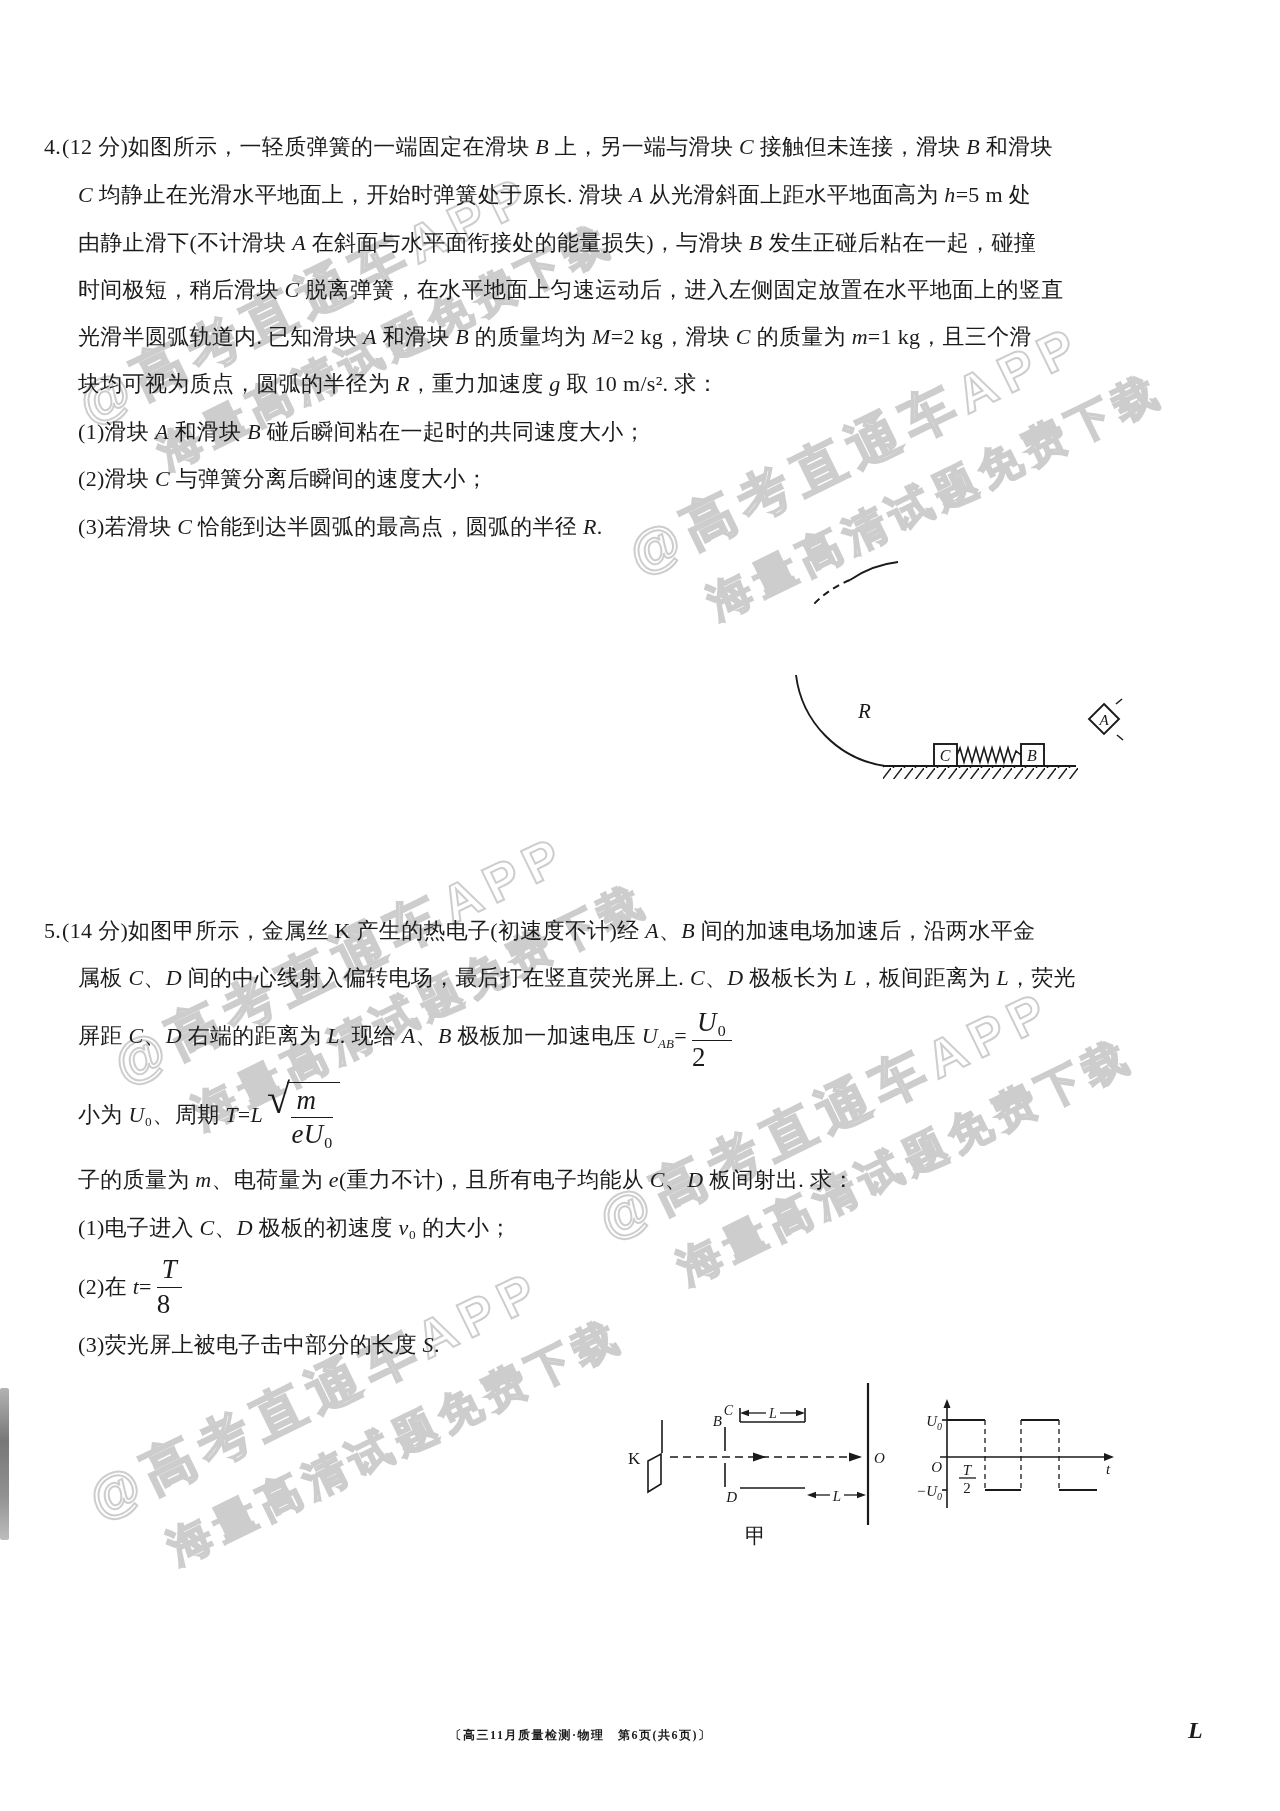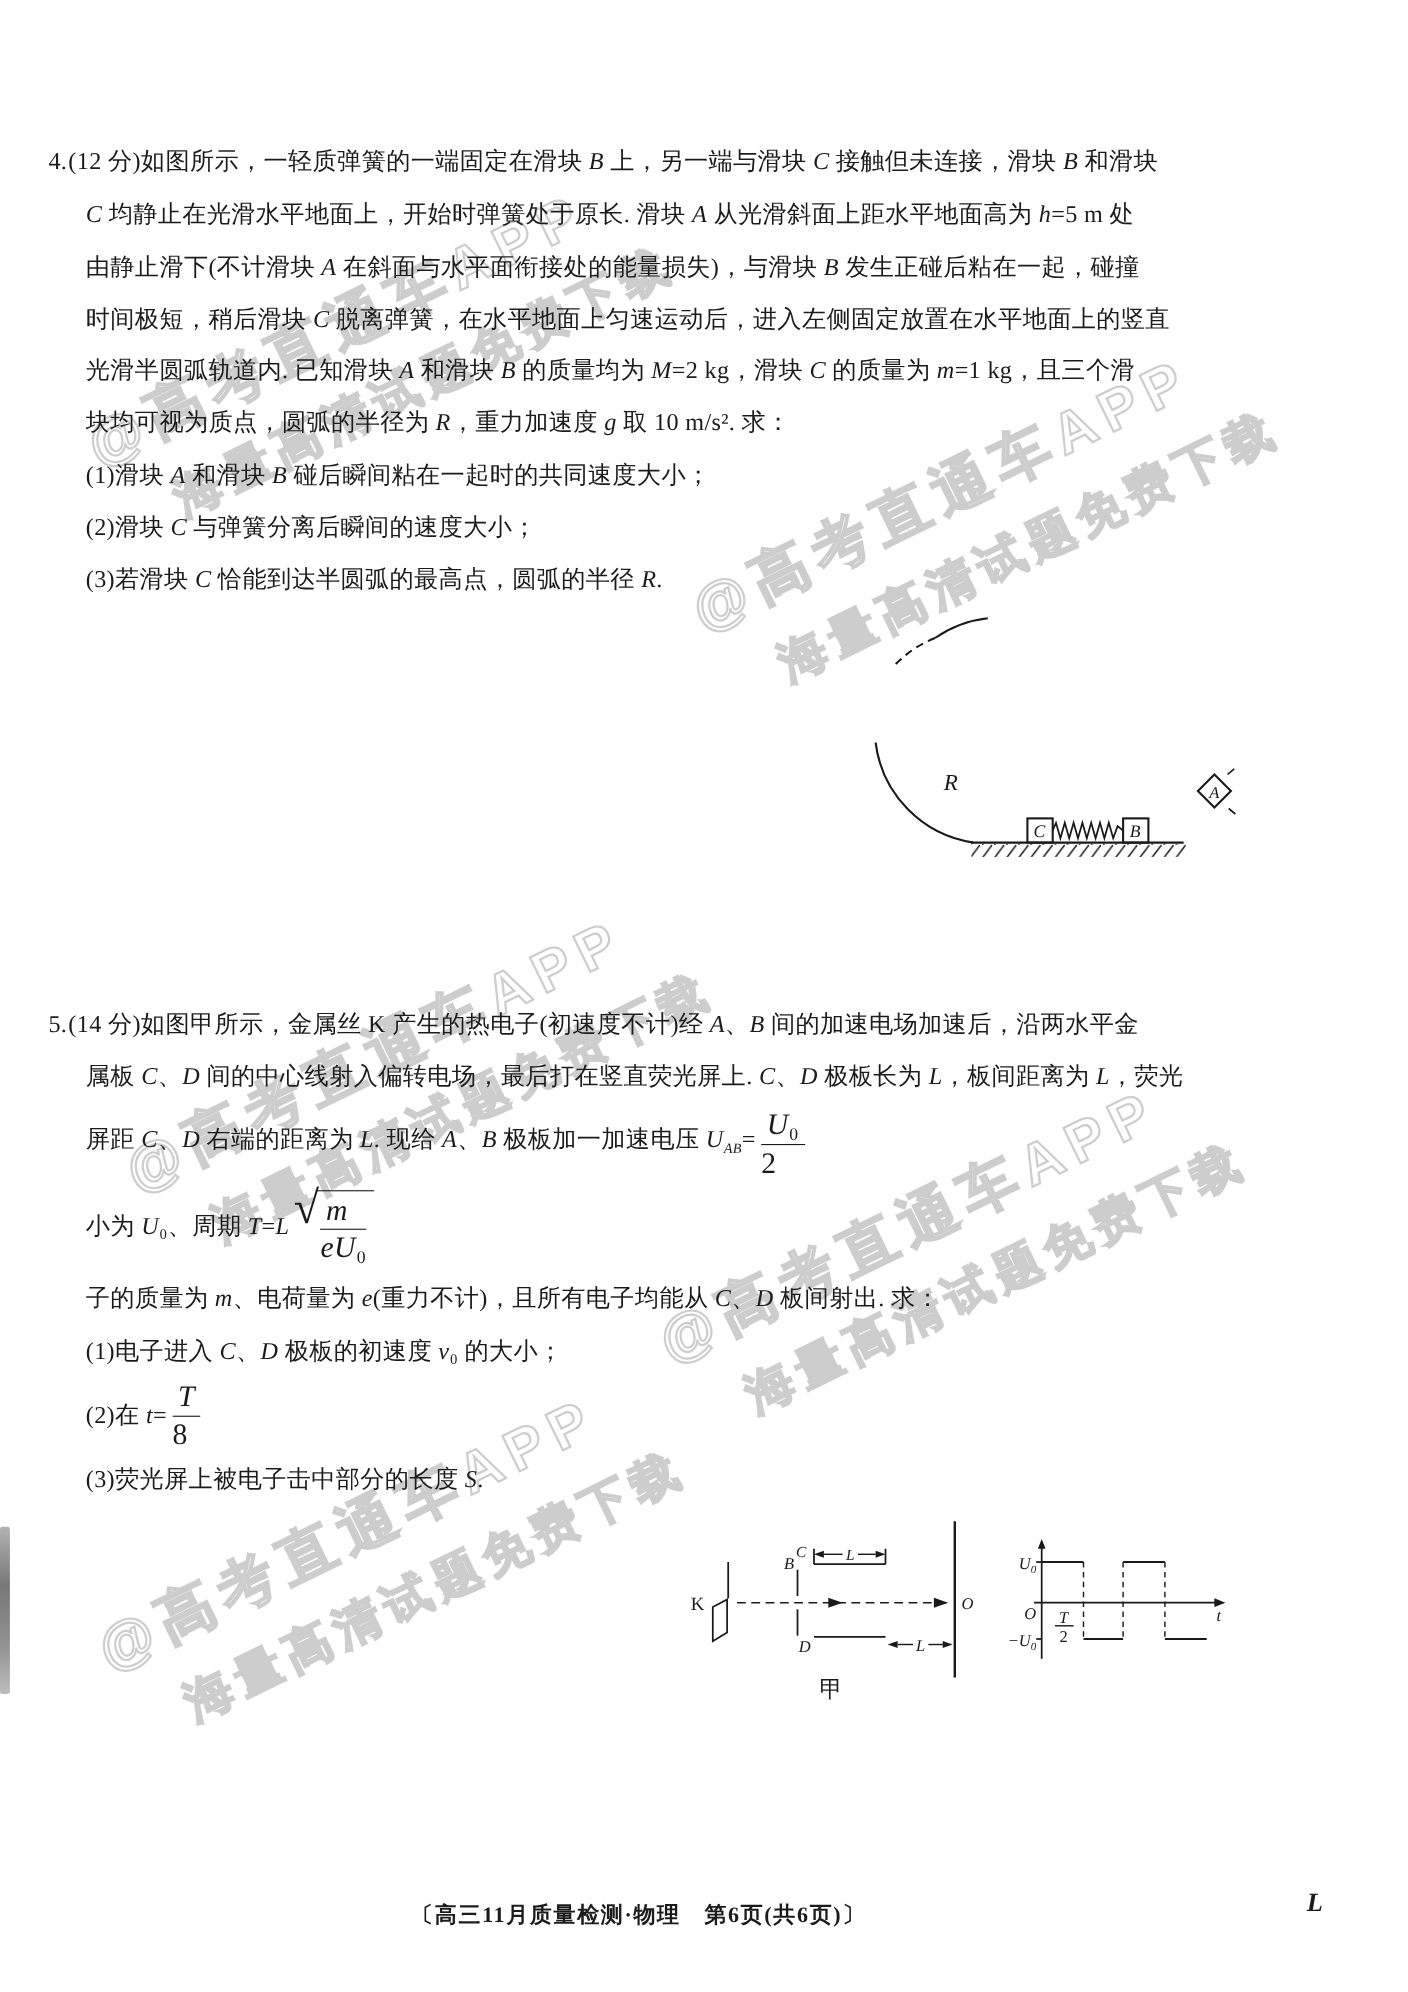--- a/index.html
+++ b/index.html
@@ -31,21 +31,21 @@
     position:absolute;z-index:1;transform:rotate(-26deg);white-space:nowrap;
     font-family:"Liberation Sans","DejaVu Sans",sans-serif;font-weight:700;
     color:transparent;-webkit-text-stroke:2px #c7c7c7;opacity:.88;
   }
   @supports not (-webkit-text-stroke:1px #000){ .wm{color:#e0e0e0;} }
   .wm .l1{font-size:52px;letter-spacing:9px;}
   .wm .l2{font-size:43px;letter-spacing:7px;margin:13px 0 0 50px;}
   .figure{position:absolute;z-index:2;}
   .footer{
     position:absolute;top:1727px;left:0;width:1161px;text-align:center;
-    font-size:20px;font-weight:700;letter-spacing:1.5px;z-index:3;
+    font-size:12px;font-weight:700;letter-spacing:1.5px;z-index:3;
   }
   .pagemark{
     position:absolute;left:1188px;top:1717px;font-size:24px;z-index:3;
     font-style:italic;font-weight:700;
   }
   .artifact{
     position:absolute;left:0;top:1388px;width:9px;height:152px;z-index:2;
     background:linear-gradient(180deg,#8a8a8a,#2f2f2f 35%,#555 70%,#9a9a9a);
     opacity:.65;border-radius:2px;
   }

